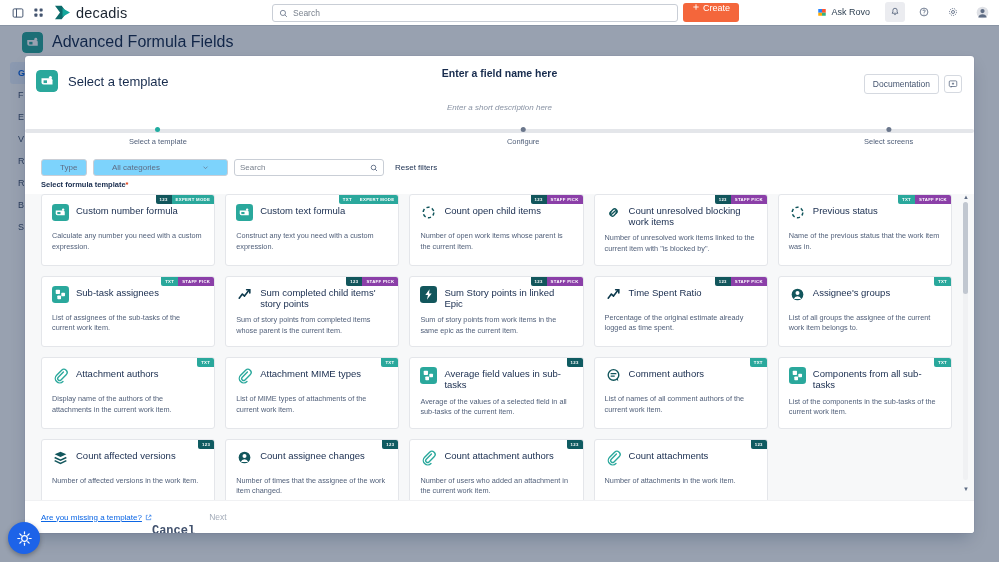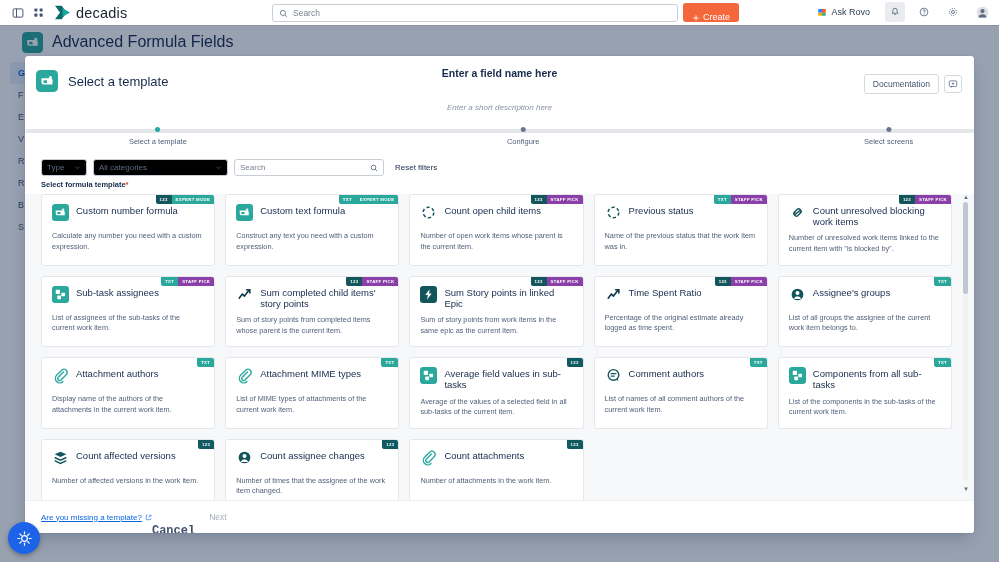--- a/index.html
+++ b/index.html
@@ -26,21 +26,21 @@
   .brand-name { font-size: 14.5px; color: #1b2430; letter-spacing: .2px; }
   .searchbox {
     position: absolute; left: 272px; top: 4px; width: 406px; height: 18px;
     border: 1px solid #c9ced6; border-radius: 3px; background: #fff;
     display: flex; align-items: center; padding: 0 6px; gap: 5px;
   }
   .searchbox .ph { font-size: 8.5px; color: #7a828e; }
   .create-btn {
     position: absolute; left: 683px; top: 3px; height: 19px;
     background: #f4663b; color: #fff; border: none; border-radius: 3px;
-    font-size: 9px; display: flex; align-items: flex-end; gap: 3px; padding: 0 9px;
+    font-size: 9px; display: flex; align-items: flex-start; gap: 3px; padding: 0 9px;
     font-family: "Liberation Sans", sans-serif; cursor: pointer;
   }
   .nav-right { position: absolute; right: 7px; top: 2px; display: flex; align-items: center; gap: 9px; justify-content: space-between; }
   .rovo {
     display: flex; align-items: center; gap: 4px; height: 20px; padding: 0 6px;
     border-radius: 3px; font-size: 9px; color: #2c3e50;
   }
   .rovo-mark { width: 10px; height: 10px; border-radius: 2px; flex: none; }
   .bell-wrap { background: #ebecf0; border-radius: 3px; }
 
@@ -92,23 +92,23 @@
   .stepper { position: relative; height: 30px; margin: 12px 0 4px; flex: none; }
   .stepper-line { position: absolute; left: 0; right: 0; top: 4px; height: 4px; background: #e4e6ea; border-radius: 2px; }
   .step { position: absolute; top: 0; transform: translateX(-50%); text-align: center; }
   .step .dot { width: 5px; height: 5px; border-radius: 50%; background: #6b778c; margin: 2px auto 0; }
   .step.active .dot { background: #20aca0; }
   .step .lbl { font-size: 7.5px; color: #505f79; margin-top: 5px; white-space: nowrap; }
 
   
   .filters { display: flex; align-items: center; gap: 6px; padding: 0 16px; flex: none; }
   .sel {
-    height: 17px; border: 1px solid #c9ced6; border-radius: 3px; background: #000000;
+    height: 17px; border: 1px solid #c9ced6; border-radius: 3px; background: #7dd3fc;
     font-size: 8px; color: #5e6c84; display: flex; align-items: center;
-    justify-content: space-between; padding: 0 5px; gap: 8px; cursor: pointer;
+    justify-content: space-between; padding: 0 18px; gap: 8px; cursor: pointer;
   }
   .sel.type { width: 46px; }
   .sel.cat { width: 135px; }
   .search-wrap {
     width: 150px; height: 17px; border: 1px solid #c9ced6; border-radius: 3px; background: #fff;
     display: flex; align-items: center; justify-content: space-between; padding: 0 5px;
   }
   .search-wrap .ph { font-size: 8px; color: #7a828e; }
   .reset {
     font-size: 8px; color: #172b4d; background: none; border: none; padding: 2px 5px;
@@ -379,45 +379,45 @@
             <div class="card-head">
               <span><svg class="card-ico" viewBox="0 0 32 32">
                   <circle cx="16" cy="16" r="10" fill="none" stroke="#12565c" stroke-width="2.8" stroke-dasharray="6 4.5"></circle>
                 </svg></span>
               <div class="card-title">Count open child items</div>
             </div>
             <div class="card-desc">Number of open work items whose parent is the current item.</div>
           </div>
           <div class="card">
             <div class="badges">
-              <span class="badge t-txt corner-l">TXT</span>
-              <span class="badge pick">STAFF PICK</span>
-            </div>
-            <div class="card-head">
-              <span><svg class="card-ico" viewBox="0 0 32 32">
-                  <circle cx="16" cy="16" r="10" fill="none" stroke="#12565c" stroke-width="2.8" stroke-dasharray="6 4.5"></circle>
-                </svg></span>
-              <div class="card-title">Previous status</div>
-            </div>
-            <div class="card-desc">Name of the previous status that the work item was in.</div>
-          </div>
-          <div class="card">
-            <div class="badges">
               <span class="badge t-num corner-l">123</span>
               <span class="badge pick">STAFF PICK</span>
             </div>
             <div class="card-head">
               <span><svg class="card-ico" viewBox="0 0 32 32">
                   <path d="M13.5 18.5l5-5" stroke="#12565c" stroke-width="2.6" stroke-linecap="round"></path>
         <path d="M12 20a4.6 4.6 0 0 1 0-6.5l3-3a4.6 4.6 0 0 1 6.5 6.5" fill="none" stroke="#12565c" stroke-width="2.6" stroke-linecap="round"></path>
         <path d="M20 12a4.6 4.6 0 0 1 0 6.5l-3 3A4.6 4.6 0 0 1 10.5 15" fill="none" stroke="#12565c" stroke-width="2.6" stroke-linecap="round"></path>
                 </svg></span>
               <div class="card-title">Count unresolved blocking work items</div>
             </div>
             <div class="card-desc">Number of unresolved work items linked to the current item with "is blocked by".</div>
+          </div>
+          <div class="card">
+            <div class="badges">
+              <span class="badge t-txt corner-l">TXT</span>
+              <span class="badge pick">STAFF PICK</span>
+            </div>
+            <div class="card-head">
+              <span><svg class="card-ico" viewBox="0 0 32 32">
+                  <circle cx="16" cy="16" r="10" fill="none" stroke="#12565c" stroke-width="2.8" stroke-dasharray="6 4.5"></circle>
+                </svg></span>
+              <div class="card-title">Previous status</div>
+            </div>
+            <div class="card-desc">Name of the previous status that the work item was in.</div>
           </div>
           <div class="card">
             <div class="badges">
               <span class="badge t-txt corner-l">TXT</span>
               <span class="badge pick">STAFF PICK</span>
             </div>
             <div class="card-head">
               <span><svg class="card-ico" viewBox="0 0 32 32">
                   <rect width="32" height="32" rx="6" fill="#2aa89c"></rect>
         <rect x="7" y="7" width="8" height="8" rx="1.4" fill="#fff"></rect>
@@ -572,20 +572,32 @@
             </div>
             <div class="card-head">
               <span><svg class="card-ico" viewBox="0 0 32 32">
                   <circle cx="16" cy="16" r="11" fill="#12565c"></circle>
                   <circle cx="16" cy="13" r="3.8" fill="#fff"></circle>
                   <path d="M9 24.5a7.4 7.4 0 0 1 14 0z" fill="#fff"></path>
                 </svg></span>
               <div class="card-title">Count assignee changes</div>
             </div>
             <div class="card-desc">Number of times that the assignee of the work item changed.</div>
+          </div>
+          <div class="card">
+            <div class="badges">
+              <span class="badge t-num-lite corner-l">123</span>
+            </div>
+            <div class="card-head">
+              <span><svg class="card-ico" viewBox="0 0 32 32">
+                  <path d="M21.5 9.5L11.8 19.2a3.6 3.6 0 0 0 5.1 5.1l9.7-9.7a6 6 0 0 0-8.5-8.5l-9.4 9.4a8.4 8.4 0 0 0 11.9 11.9" fill="none" stroke="#2aa89c" stroke-width="2.6" stroke-linecap="round"></path>
+                </svg></span>
+              <div class="card-title">Count attachment authors</div>
+            </div>
+            <div class="card-desc">Number of users who added an attachment in the current work item.</div>
           </div>
           <div class="card">
             <div class="badges">
               <span class="badge t-num-lite corner-l">123</span>
             </div>
             <div class="card-head">
               <span><svg class="card-ico" viewBox="0 0 32 32">
                   <path d="M21.5 9.5L11.8 19.2a3.6 3.6 0 0 0 5.1 5.1l9.7-9.7a6 6 0 0 0-8.5-8.5l-9.4 9.4a8.4 8.4 0 0 0 11.9 11.9" fill="none" stroke="#2aa89c" stroke-width="2.6" stroke-linecap="round"></path>
                 </svg></span>
               <div class="card-title">Count attachments</div>

